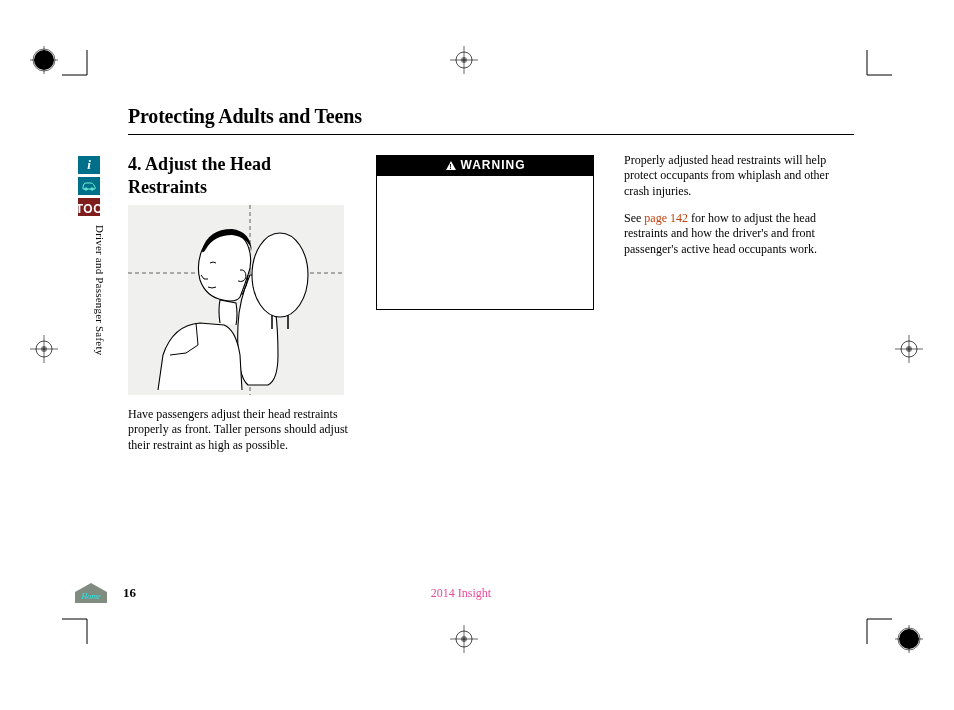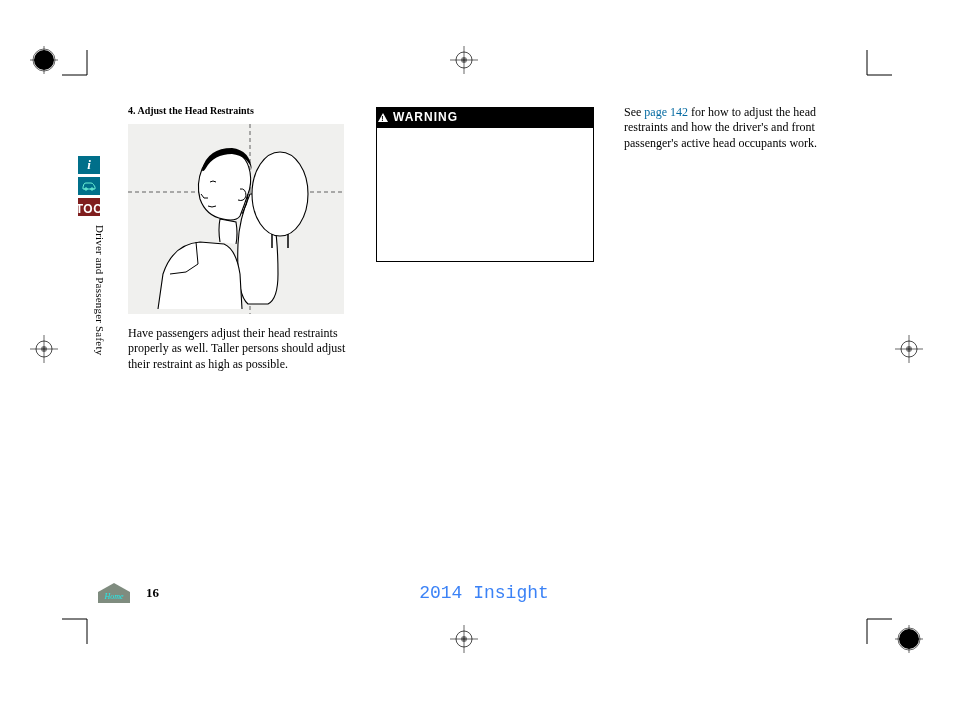--- a/index.html
+++ b/index.html
@@ -86,21 +86,21 @@
 
   .columns {
     display: flex;
     gap: 22px;
     width: 100%;
   }
   .col { width: 226px; font-size: 12px; line-height: 1.28; }
 
   .step-heading {
     font-weight: bold;
-    font-size: 10px;
+    font-size: 18px;
     margin-bottom: 6px;
   }
 
   .illustration {
     width: 216px;
     height: 190px;
     background: #f0f0ee;
     margin: 6px 0 12px 0;
   }
 
@@ -112,60 +112,61 @@
     height: 155px;
     background: #fff;
     margin-top: 2px;
   }
   .warning-header {
     background: #000;
     color: #fff;
     height: 20px;
     display: flex;
     align-items: center;
+    justify-content: center;
     font-family: Arial, Helvetica, sans-serif;
     font-weight: bold;
     letter-spacing: 1px;
     font-size: 12px;
     gap: 4px;
   }
   .warn-tri {
     width: 12px;
     height: 12px;
     display: inline-block;
   }
 
-  .page-link { color: #0369a1; cursor: pointer; }
+  .page-link { color: #c2410c; cursor: pointer; }
 
   
   .footer {
     position: absolute;
-    left: 96px;
+    left: 73px;
     top: 582px;
     width: 776px;
     display: flex;
     align-items: center;
   }
   .home-badge {
     width: 36px;
     height: 22px;
     display: inline-block;
   }
   .page-num {
     font-weight: bold;
     font-size: 13px;
     margin-left: 14px;
   }
   .footer-center {
     position: absolute;
     left: 50%;
     transform: translateX(-50%);
-    color: #3b82f6;
-    font-family: Liberation Mono, monospace;
-    font-size: 18px;
+    color: #ec4899;
+    font-family: Liberation Serif, serif;
+    font-size: 12px;
   }
 
 </style>
 </head>
 <body>
 
 <div class="reg-mark" style="left:30px; top:46px;">
   <svg width="28" height="28" viewBox="0 0 28 28">
     <circle cx="14" cy="14" r="10" fill="#000"></circle>
     <circle cx="14" cy="14" r="11" fill="none" stroke="#000" stroke-width="0.6"></circle>
@@ -257,20 +258,21 @@
     </svg>
   </div>
   <div class="side-btn side-toc">
     <span>TOC</span>
   </div>
 </div>
 
 <div class="vertical-label">Driver and Passenger Safety</div>
 
 <div class="page">
+  <h1 class="page-title">Protecting Adults and Teens</h1>
 
   <div class="columns">
 
     <div class="col">
       <div class="step-heading">4. Adjust the Head Restraints</div>
 
       <div class="illustration">
         <svg width="216" height="190" viewBox="0 0 216 190">
           <rect x="0" y="0" width="216" height="190" fill="#f0f0ee"></rect>
 
@@ -295,38 +297,39 @@
 
           <path d="M112 65 Q118 64 118 72 Q116 78 110 76" fill="#fff" stroke="#000" stroke-width="1"></path>
 
           <path d="M82 58 Q85 56 88 58" fill="none" stroke="#000" stroke-width="1"></path>
 
           <path d="M73 70 L76 74 L80 74" fill="none" stroke="#000" stroke-width="1"></path>
           <path d="M80 82 Q84 84 88 82" fill="none" stroke="#000" stroke-width="1"></path>
         </svg>
       </div>
 
-      <p class="para">Have passengers adjust their head restraints properly as well. Taller persons should adjust their restraint as high as possible.</p>
+      <p class="para">Have passengers adjust their head restraints properly as front. Taller persons should adjust their restraint as high as possible.</p>
     </div>
 
     <div class="col">
       <div class="warning-box">
         <div class="warning-header">
           <span class="warn-tri">
             <svg width="12" height="12" viewBox="0 0 12 12">
               <path d="M6 1 L11 10 L1 10 Z" fill="#fff"></path>
               <text x="6" y="9" font-size="7" font-family="Arial" font-weight="bold" text-anchor="middle" fill="#000">!</text>
             </svg>
           </span>
           <span>WARNING</span>
         </div>
       </div>
     </div>
 
     <div class="col">
+      <p class="para">Properly adjusted head restraints will help protect occupants from whiplash and other crash injuries.</p>
       <p class="para">
         <span>See </span><span class="page-link">page 142</span><span> for how to adjust the head restraints and how the driver's and front passenger's active head occupants work.</span>
       </p>
     </div>
   </div>
 </div>
 
 <div class="footer">
   <span class="home-badge">
     <svg width="36" height="22" viewBox="0 0 36 22">

